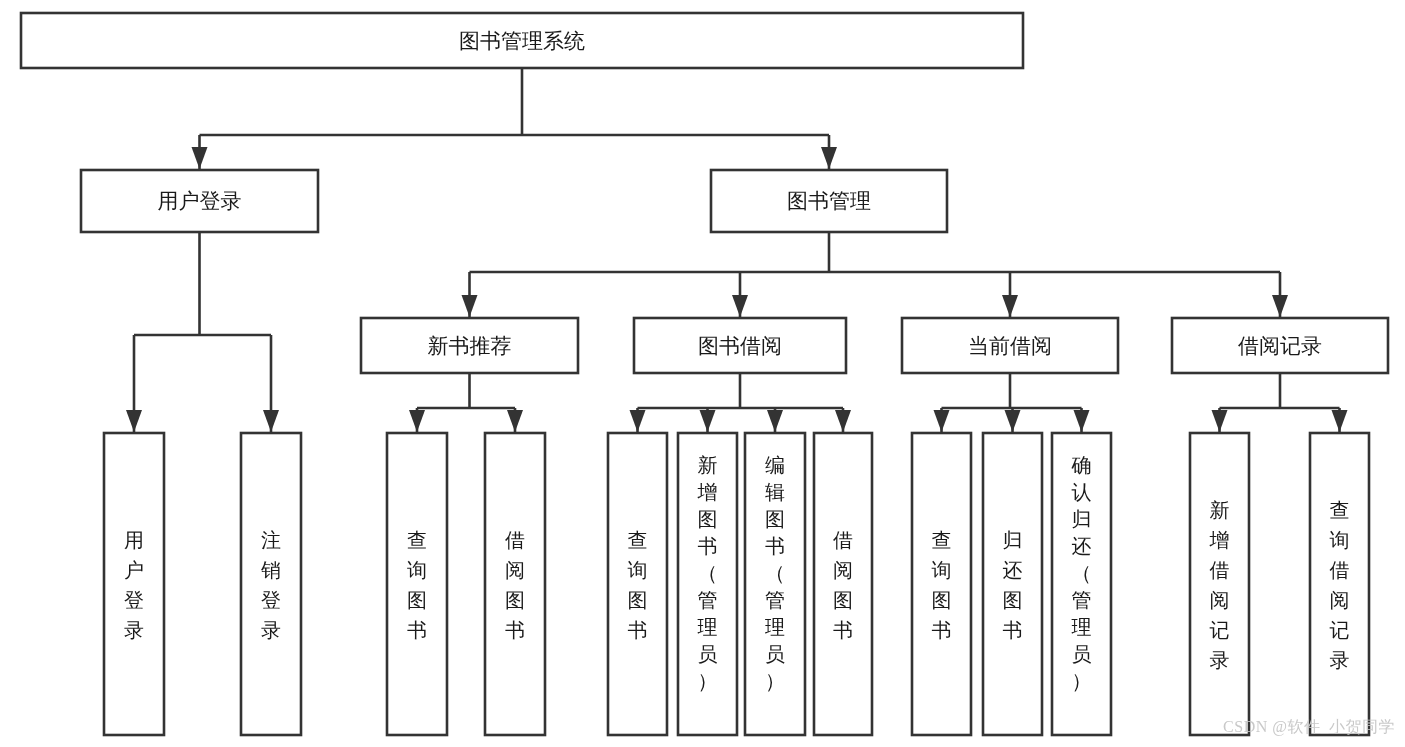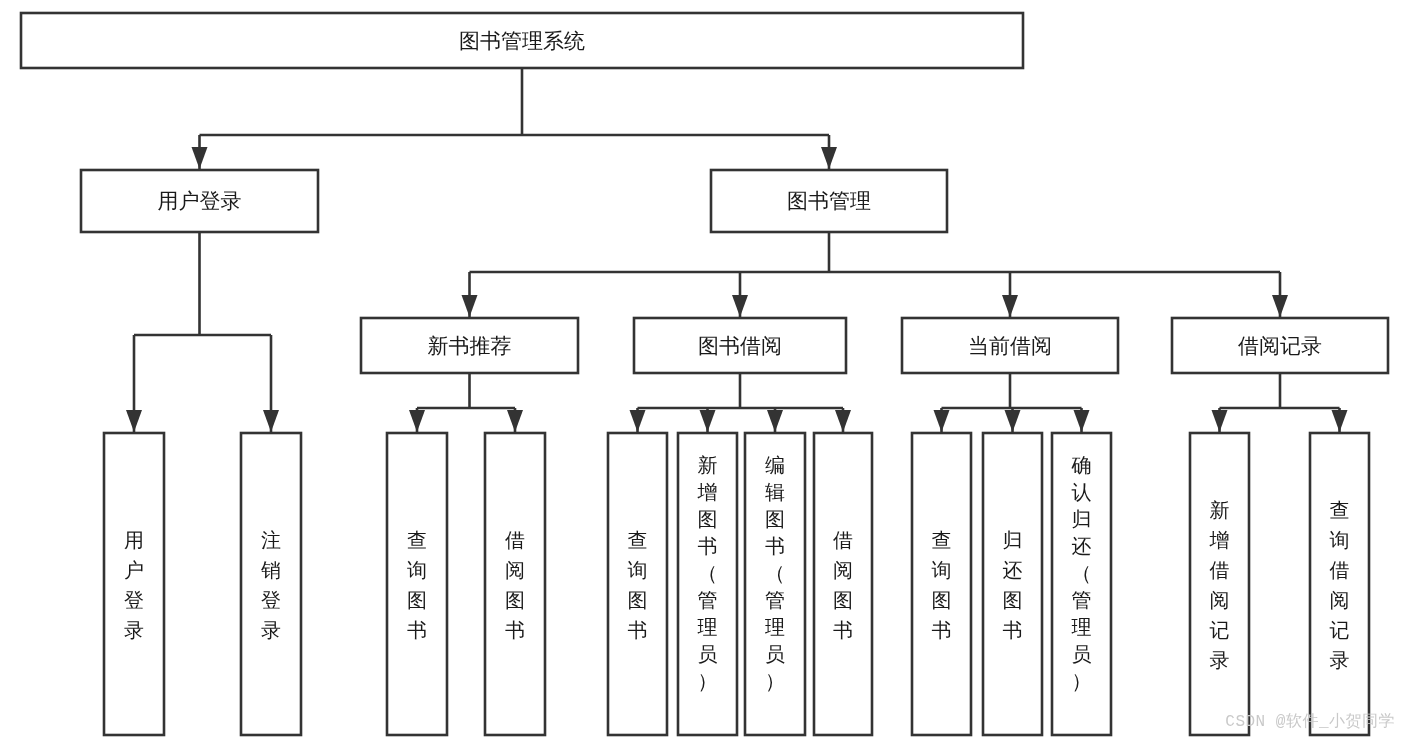--- a/index.html
+++ b/index.html
@@ -49,22 +49,22 @@
   }
   .node-label-vertical {
     font-family: "DejaVu Sans", "Liberation Sans", sans-serif;
     fill: #1a1a1a;
     font-size: 20px;
     text-anchor: middle;
   }
   .watermark {
     position: absolute;
     right: 10px;
-    bottom: 6px;
-    font-family: Liberation Mono, monospace;
+    bottom: 0;
+    font-family: Liberation Serif, serif;
     font-size: 16px;
     color: #c9c9c9;
     white-space: nowrap;
     letter-spacing: 0.5px;
     pointer-events: none;
     margin-top: 18px;
   }
 </style>
 </head>
 <body>

